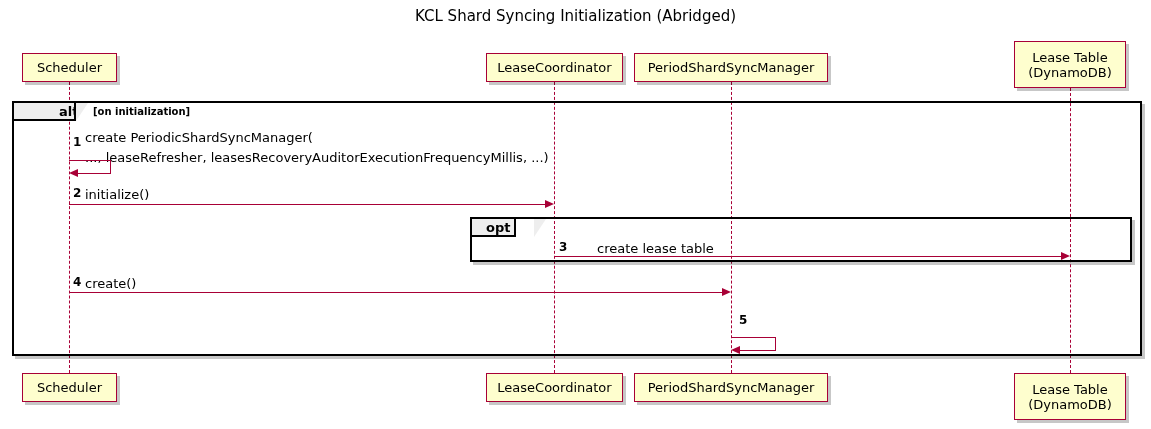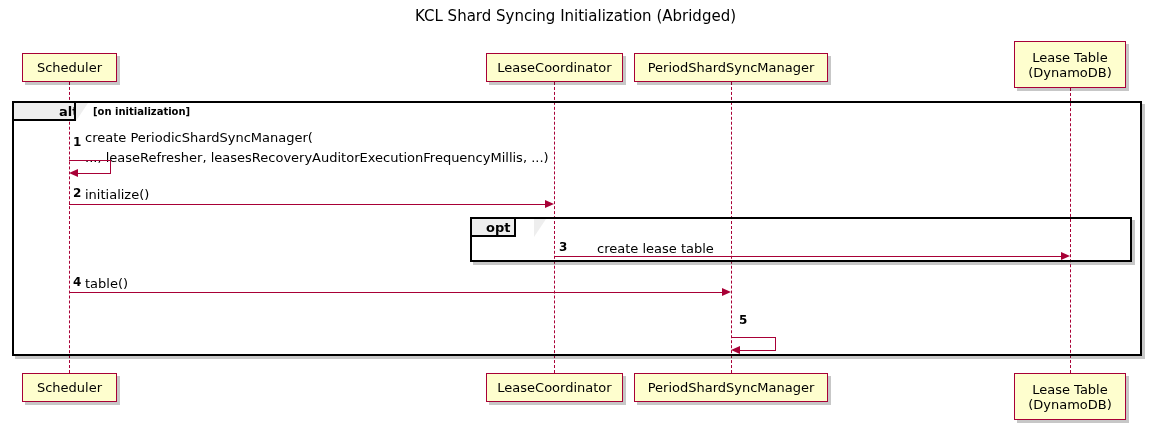--- a/index.html
+++ b/index.html
@@ -175,21 +175,21 @@
     <span>opt</span>
   </div>
   <div class="frame-tab-corner" style="left:534px; top:219px; border-top:18px solid #EEEEEE; border-right:12px solid transparent;"></div>
 
   <div class="msg-num" style="left:559px; top:240px;">3</div>
   <div class="msg-text" style="left:571px; top:239px;margin-left:26px;">create lease table</div>
   <div class="msg-line" style="left:554px; top:256px; width:507px;"></div>
   <div class="arrow-right" style="left:1061px; top:252px;"></div>
 
   <div class="msg-num" style="left:73px; top:275px;">4</div>
-  <div class="msg-text" style="left:85px; top:274px;">table()</div>
+  <div class="msg-text" style="left:85px; top:274px;">create()</div>
   <div class="msg-line" style="left:69px; top:292px; width:653px;"></div>
   <div class="arrow-right" style="left:722px; top:288px;"></div>
 
   <div class="msg-num" style="left:739px; top:313px;">5</div>
   <div class="msg-line" style="left:731px; top:337px; width:44px;"></div>
   <div class="msg-vline" style="left:775px; top:337px; height:14px;"></div>
   <div class="msg-line" style="left:740px; top:350px; width:35px;"></div>
   <div class="arrow-left" style="left:731px; top:346px;"></div>
 
   <div class="participant" style="left:22px; top:373px; width:95px; height:29px;">

